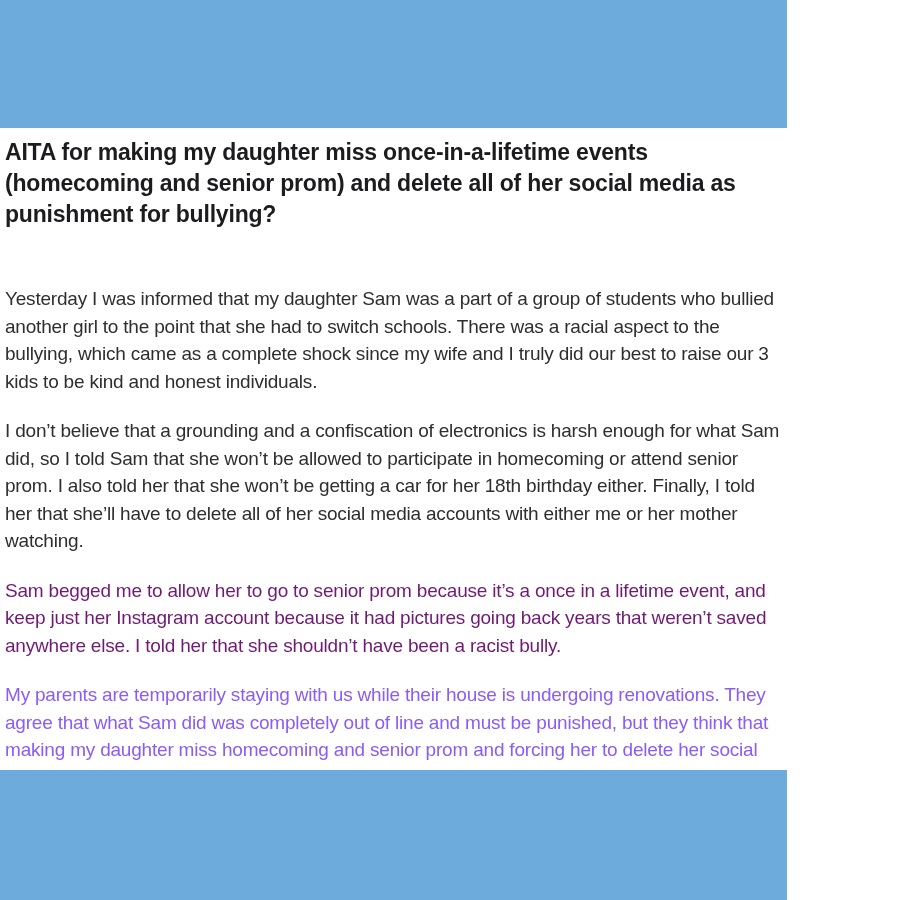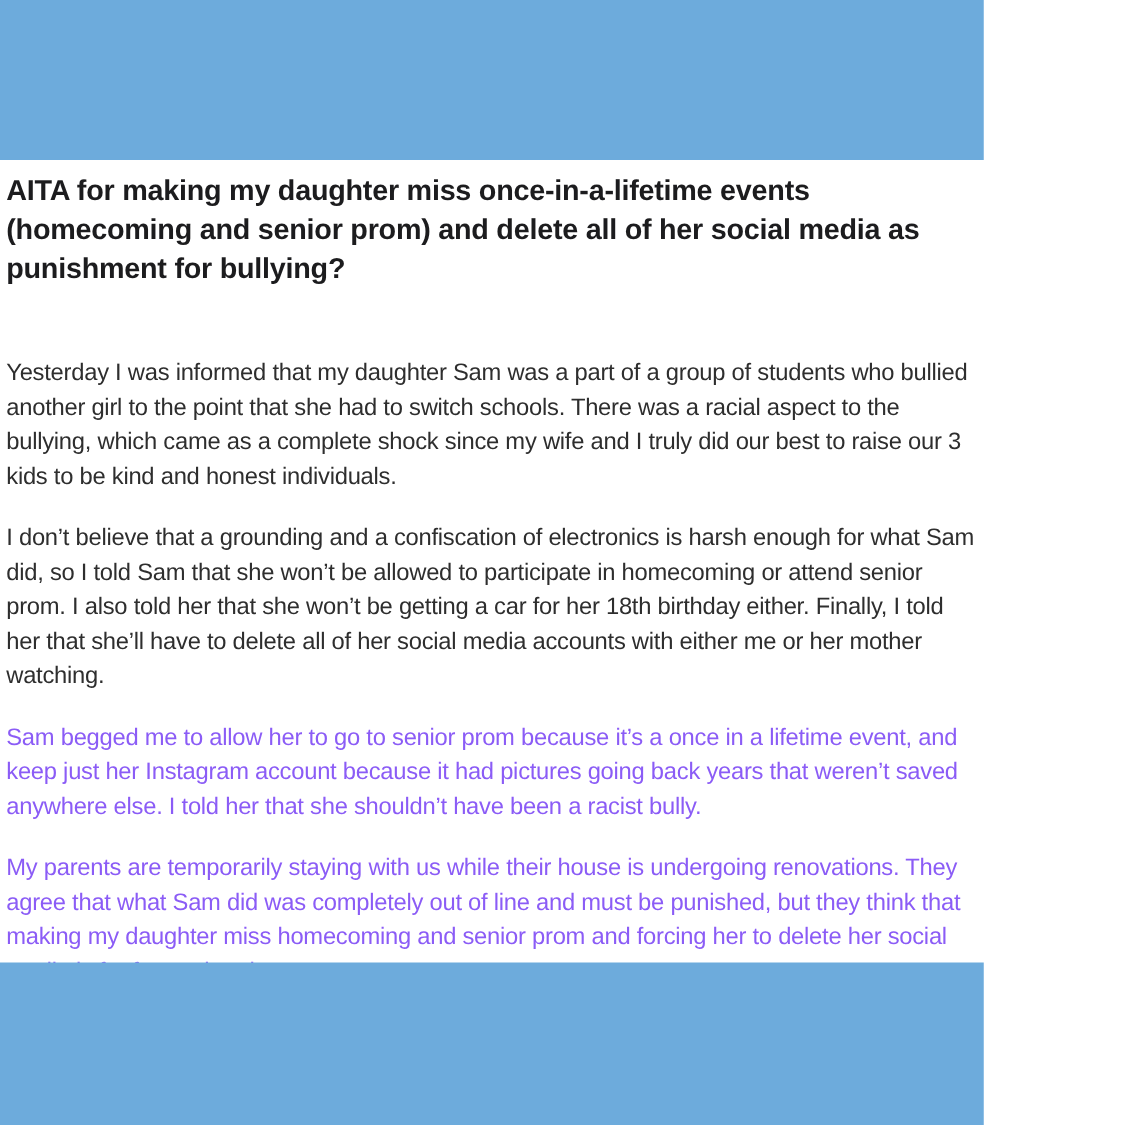--- a/index.html
+++ b/index.html
@@ -62,20 +62,20 @@
 <div class="screenshot" style="--band-blue: #6dabdc;">
 
   <div class="band band-top"></div>
 
   <div class="content">
     <h1 class="post-title" style="color: rgb(28, 28, 30);">AITA for making my daughter miss once-in-a-lifetime events (homecoming and senior prom) and delete all of her social media as punishment for bullying?</h1>
 
     <div class="post-body">
       <p style="color: rgb(46, 46, 46);">Yesterday I was informed that my daughter Sam was a part of a group of students who bullied another girl to the point that she had to switch schools. There was a racial aspect to the bullying, which came as a complete shock since my wife and I truly did our best to raise our 3 kids to be kind and honest individuals.</p>
       <p style="color: rgb(46, 46, 46);">I don’t believe that a grounding and a confiscation of electronics is harsh enough for what Sam did, so I told Sam that she won’t be allowed to participate in homecoming or attend senior prom. I also told her that she won’t be getting a car for her 18th birthday either. Finally, I told her that she’ll have to delete all of her social media accounts with either me or her mother watching.</p>
-      <p style="color: #8b5cf6;">Sam begged me to allow her to go to senior prom because it’s a once in a lifetime event, and keep just her Instagram account because it had pictures going back years that weren’t saved anywhere else. I told her that she shouldn’t have been a racist bully.</p>
+      <p style="color: #701a75;">Sam begged me to allow her to go to senior prom because it’s a once in a lifetime event, and keep just her Instagram account because it had pictures going back years that weren’t saved anywhere else. I told her that she shouldn’t have been a racist bully.</p>
       <p style="color: #8b5cf6;">My parents are temporarily staying with us while their house is undergoing renovations. They agree that what Sam did was completely out of line and must be punished, but they think that making my daughter miss homecoming and senior prom and forcing her to delete her social media is far far too harsh.</p>
     </div>
   </div>
 
   <div class="band band-bottom"></div>
 
 </div>
 
 </body></html>

